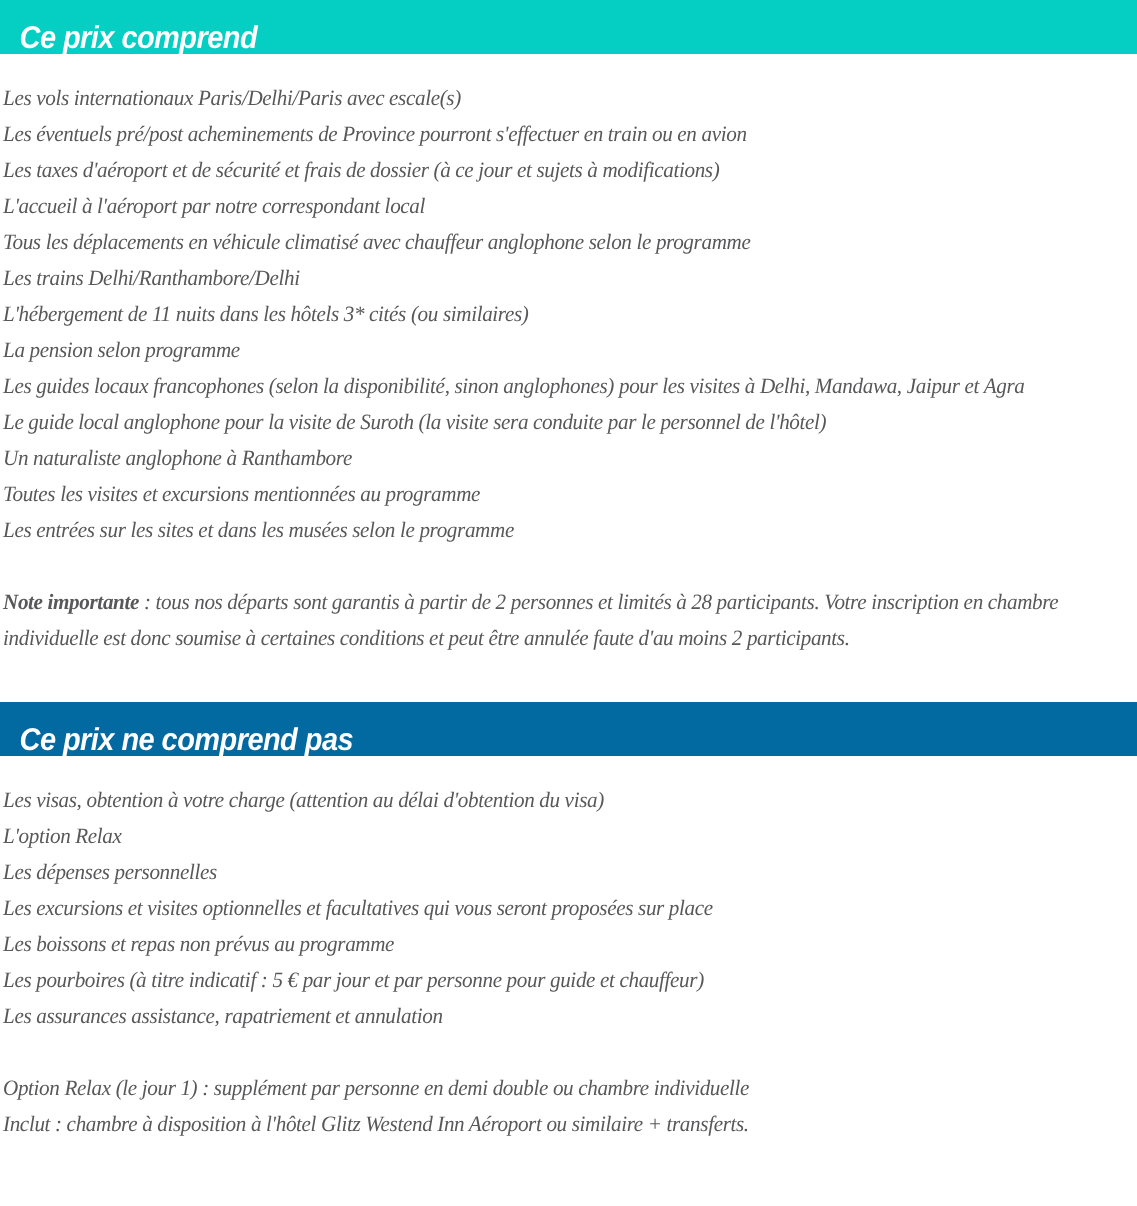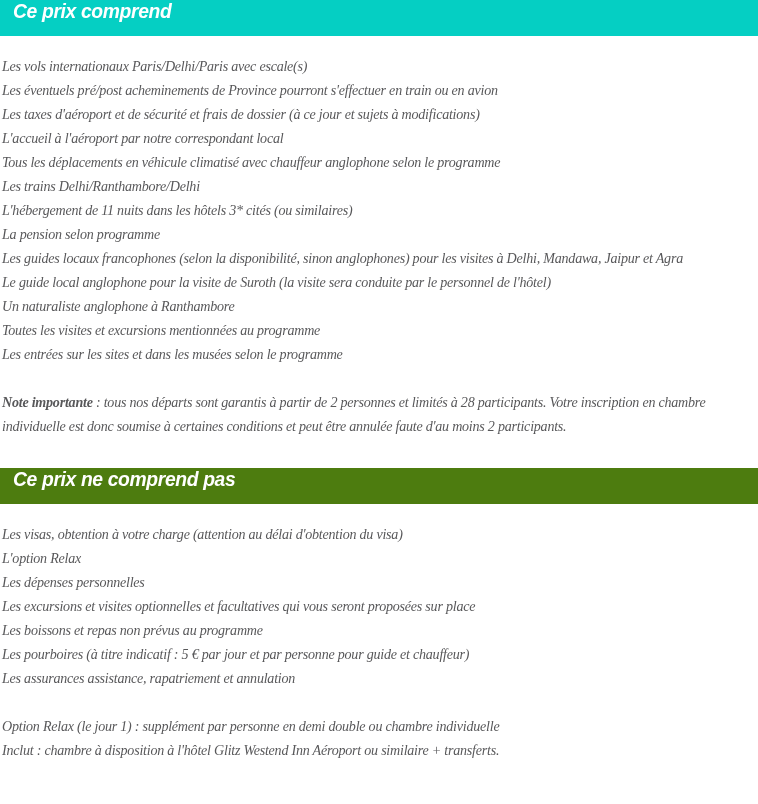--- a/index.html
+++ b/index.html
@@ -19,21 +19,21 @@
     height: 804px;
     background: #ffffff;
   }
   
   .section-header {
     box-sizing: border-box;
     width: 758px;
     height: 36px;
     background: #05CFC3;
     display: flex;
-    align-items: flex-start;
+    align-items: flex-end;
     padding-left: 13px;
   }
   .section-header .section-title {
     color: #ffffff;
     font-size: 21px;
     font-style: italic;
     font-weight: bold;
     letter-spacing: -0.4px;
     line-height: 1;
     white-space: nowrap;
@@ -96,21 +96,21 @@
     <div class="line" style="color: rgb(88, 88, 90);">Toutes les visites et excursions mentionnées au programme</div>
     <div class="line" style="color: rgb(88, 88, 90);">Les entrées sur les sites et dans les musées selon le programme</div>
 
     <div class="spacer-line"></div>
 
     <div class="line" style="color: rgb(88, 88, 90);"><b>Note importante</b><span> : tous nos départs sont garantis à partir de 2 personnes et limités à 28 participants. Votre inscription en chambre individuelle est donc soumise à certaines conditions et peut être annulée faute d'au moins 2 participants.</span></div>
   </div>
 
   <div class="gap-sections"></div>
 
-  <div class="section-header" style="background: #4d7c0f;">
+  <div class="section-header" style="background: #0369a1;">
     <span class="section-title" style="color: rgb(255, 255, 255);">Ce prix ne comprend pas</span>
   </div>
 
   <div class="first-body-gap"></div>
 
   <div class="section-body">
     <div class="line" style="color: rgb(88, 88, 90);">Les visas, obtention à votre charge (attention au délai d'obtention du visa)</div>
     <div class="line" style="color: rgb(88, 88, 90);">L'option Relax</div>
     <div class="line" style="color: rgb(88, 88, 90);">Les dépenses personnelles</div>
     <div class="line" style="color: rgb(88, 88, 90);">Les excursions et visites optionnelles et facultatives qui vous seront proposées sur place</div>

